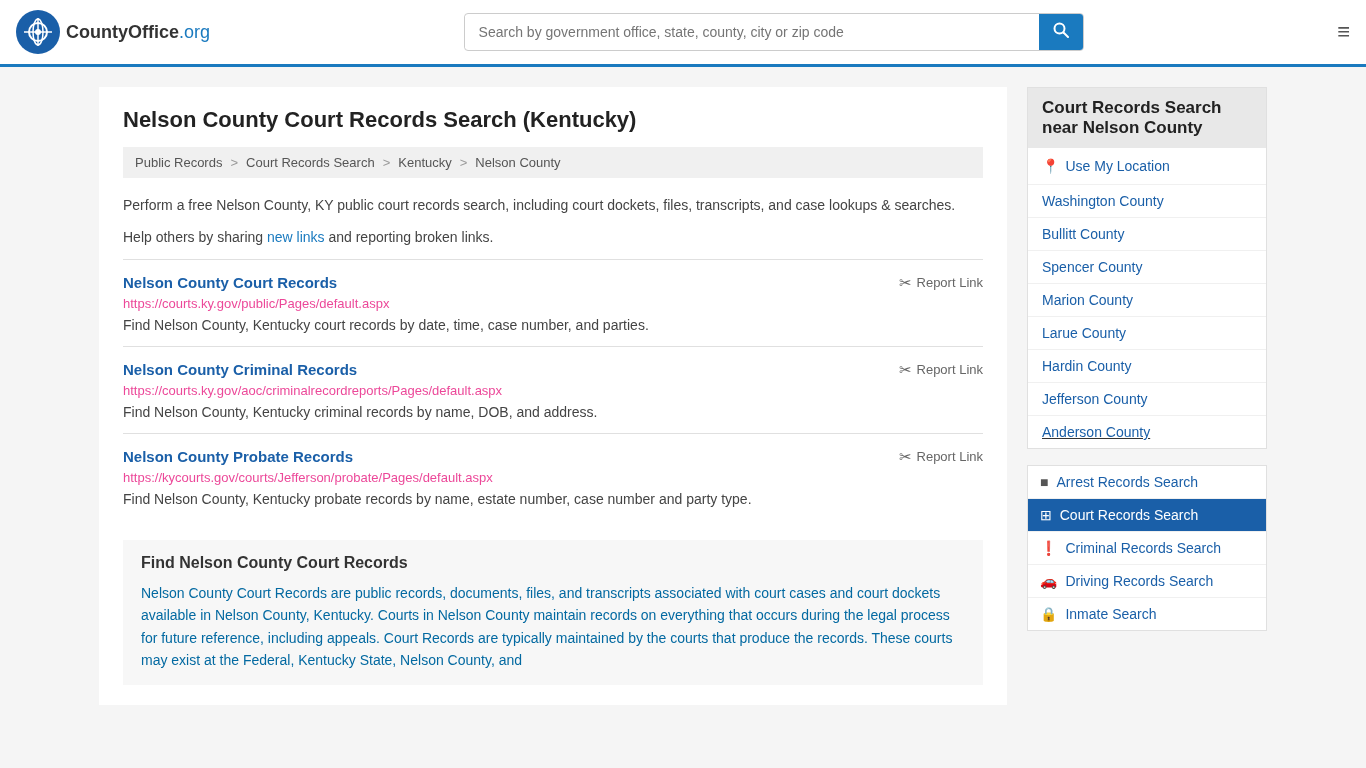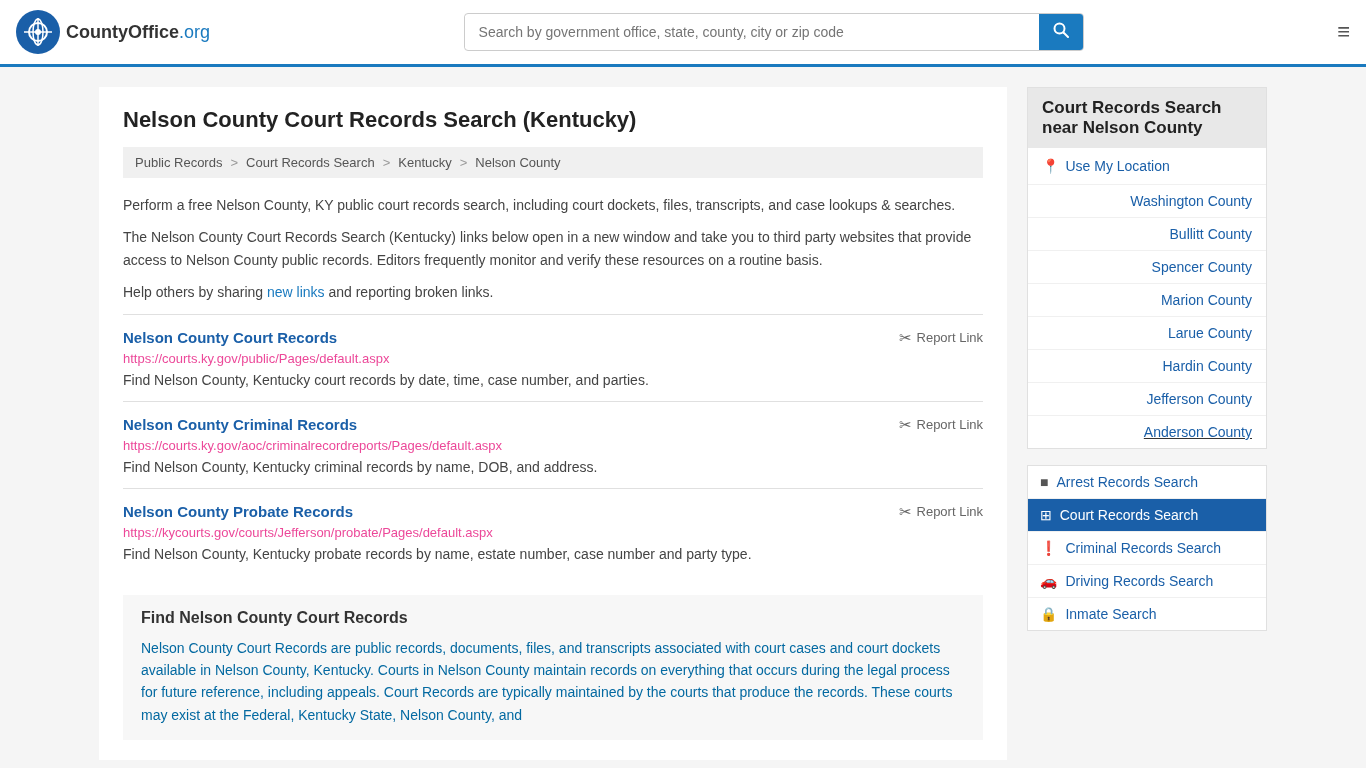--- a/index.html
+++ b/index.html
@@ -173,21 +173,20 @@
     .sidebar-list li {
       border-bottom: 1px solid #f0f0f0;
     }
     .sidebar-list li:last-child { border-bottom: none; text-decoration: underline; }
     .sidebar-list li a {
       display: block;
       padding: 8px 14px;
       color: #1a5fa8;
       text-decoration: none;
       font-size: 14px;
-      text-align: right;
     }
     .location-item {
       display: flex;
       align-items: center;
       gap: 6px;
       padding: 10px 14px;
       border-bottom: 1px solid #f0f0f0;
     }
     .location-icon { color: #555; font-size: 14px; }
     .location-link { color: #1a5fa8; text-decoration: none; font-size: 14px; }
@@ -256,21 +255,20 @@
       <a href="#">Public Records</a>
       <span class="sep">&gt;</span>
       <a href="#">Court Records Search</a>
       <span class="sep">&gt;</span>
       <a href="#">Kentucky</a>
       <span class="sep">&gt;</span>
       <span class="current">Nelson County</span>
     </div>
 
     <p class="description">Perform a free Nelson County, KY public court records search, including court dockets, files, transcripts, and case lookups &amp; searches.</p>
-    <p class="description">The Nelson County Court Records Search (Kentucky) links below open in a new window and take you to third party websites that provide access to Nelson County public records. Editors frequently monitor and verify these resources on a routine basis.</p>
     <p class="description">
       <span>Help others by sharing </span><a href="#">new links</a><span> and reporting broken links.</span>
     </p>
 
     <div>
 
       <div class="record-item">
         <div class="record-title-row">
           <a href="#" class="record-title">Nelson County Court Records</a>
           <div class="report-link">

